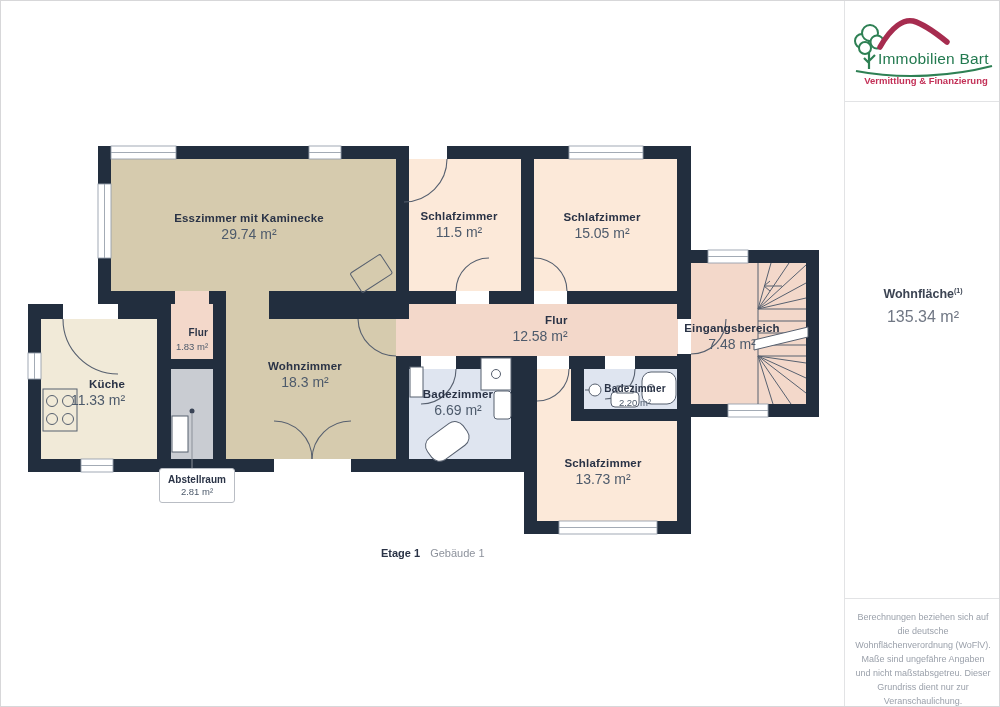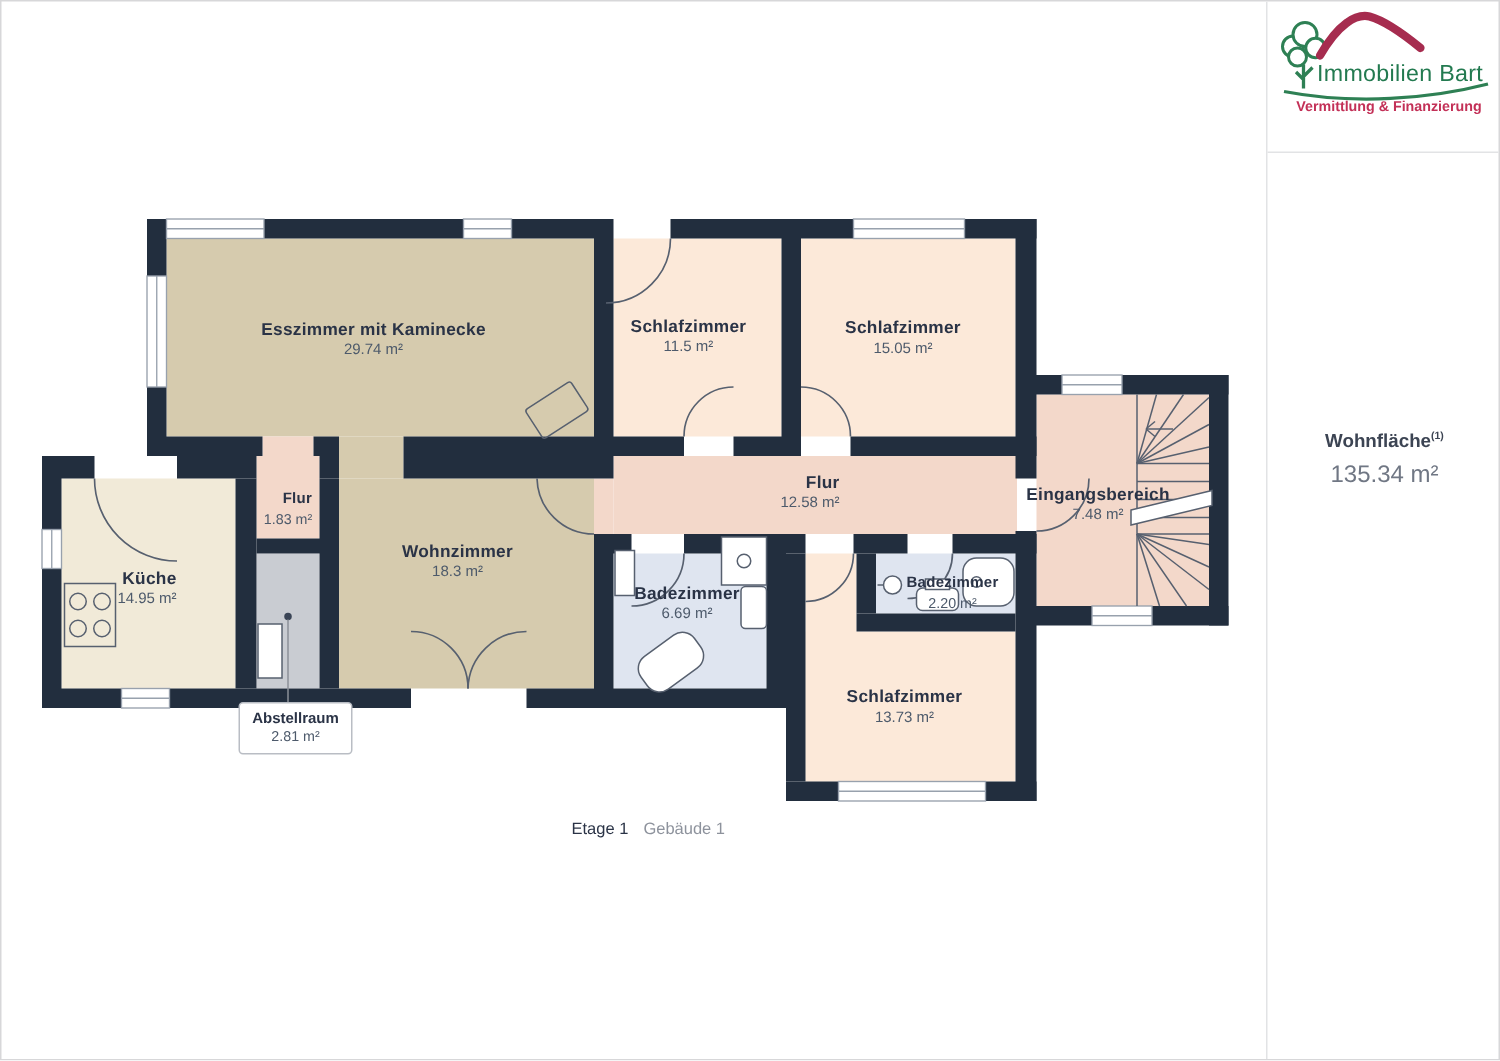--- a/index.html
+++ b/index.html
@@ -11,32 +11,32 @@
   .fill-tan{fill:var(--room-tan);} .fill-cream{fill:var(--room-cream);}
   .fill-peach{fill:var(--room-peach);} .fill-salmon{fill:var(--room-salmon);}
   .fill-bath{fill:var(--room-bath);} .fill-gray{fill:var(--room-gray);}
   .door path{fill:none;stroke:#57606f;stroke-width:1.1;}
   .win rect{fill:#fff;stroke:#98a1ad;stroke-width:.9;}
   .win line{stroke:#98a1ad;stroke-width:.9;}
   .fixture{fill:#fff;stroke:#57606f;stroke-width:1;}
   .fixline{fill:none;stroke:#57606f;stroke-width:1;}
   .lbl{position:absolute;transform:translate(-50%,-50%);text-align:center;white-space:nowrap;line-height:1.25;}
   .lbl .nm{font-weight:bold;font-size:11.5px;color:var(--label-dark);letter-spacing:.2px;text-align:right;}
-  .lbl .ar{font-size:10px;color:var(--label-muted);margin-top:1px;}
+  .lbl .ar{font-size:14px;color:var(--label-muted);margin-top:1px;}
   .lbl.sm .nm{font-size:10px;} .lbl.sm .ar{font-size:9.5px;}
   .abst-box{position:absolute;left:158px;top:467px;width:70px;background:#fff;border:1px solid #b9bdc4;
             border-radius:3px;text-align:center;padding:4px 2px;line-height:1.3;}
   .abst-box .nm{font-weight:bold;font-size:10px;color:var(--label-dark);}
   .abst-box .ar{font-size:9.5px;color:var(--label-muted);}
   .caption{position:absolute;left:380px;top:546px;font-size:11px;white-space:nowrap;}
-  .caption .fl{font-weight:normal;color:var(--label-dark);}
+  .caption .fl{font-weight:bold;color:var(--label-dark);}
   .caption .bd{color:#8d929c;margin-left:10px;}
   .side{position:absolute;left:843px;top:0;width:156px;height:707px;border-left:1px solid #e2e3e5;}
   .logo-sec{position:absolute;top:0;left:0;right:0;height:100px;border-bottom:1px solid #e2e3e5;
-            display:flex;justify-content:center;}
+            display:flex;align-items:center;justify-content:center;}
   .summary{position:absolute;top:286px;left:0;right:0;text-align:center;}
   .s-label{font-size:12.5px;font-weight:bold;color:#3c4453;}
   .s-label sup{font-size:7px;vertical-align:super;}
   .s-value{font-size:16px;color:#707784;margin-top:7px;}
   .note1{position:absolute;top:528px;height:69px;left:0;right:0;border-top:1px solid #e2e3e5;
          display:flex;align-items:center;justify-content:center;padding:0 10px;box-sizing:border-box;
          text-align:center;font-size:9px;color:#9ba1ab;line-height:1.55;}
   .note2{position:absolute;top:597px;bottom:0;left:0;right:0;border-top:1px solid #e2e3e5;
          padding:12px 9px 0;box-sizing:border-box;text-align:center;font-size:9px;color:#9ba1ab;line-height:1.55;}
 </style>
@@ -218,21 +218,21 @@
     <div class="lbl" style="left:539px;top:328px">
       <div class="nm">Flur</div>
       <div class="ar">12.58 m²</div>
     </div>
     <div class="lbl sm" style="left:191px;top:339px">
       <div class="nm">Flur</div>
       <div class="ar">1.83 m²</div>
     </div>
     <div class="lbl" style="left:97px;top:392px">
       <div class="nm">Küche</div>
-      <div class="ar">14.95 m²</div>
+      <div class="ar">11.33 m²</div>
     </div>
     <div class="lbl" style="left:304px;top:374px">
       <div class="nm">Wohnzimmer</div>
       <div class="ar">18.3 m²</div>
     </div>
     <div class="lbl" style="left:457px;top:402px">
       <div class="nm">Badezimmer</div>
       <div class="ar">6.69 m²</div>
     </div>
     <div class="lbl sm" style="left:634px;top:395px">
@@ -271,14 +271,18 @@
         <text x="78" y="73" text-anchor="middle" font-size="9.5" font-weight="bold" fill="#c33057">Vermittlung &amp; Finanzierung</text>
       </svg>
     </div>
 
     <div class="summary">
       <div class="s-label"><span>Wohnfläche</span><sup>(1)</sup></div>
       <div class="s-value">135.34 m²</div>
     </div>
 
 
+    <div class="note2">
+      <div>Berechnungen beziehen sich auf die deutsche Wohnflächenverordnung (WoFlV). Maße sind ungefähre Angaben und nicht maßstabsgetreu. Dieser Grundriss dient nur zur Veranschaulichung.</div>
+
+    </div>
   </div>
 </div>
 
 </body></html>

